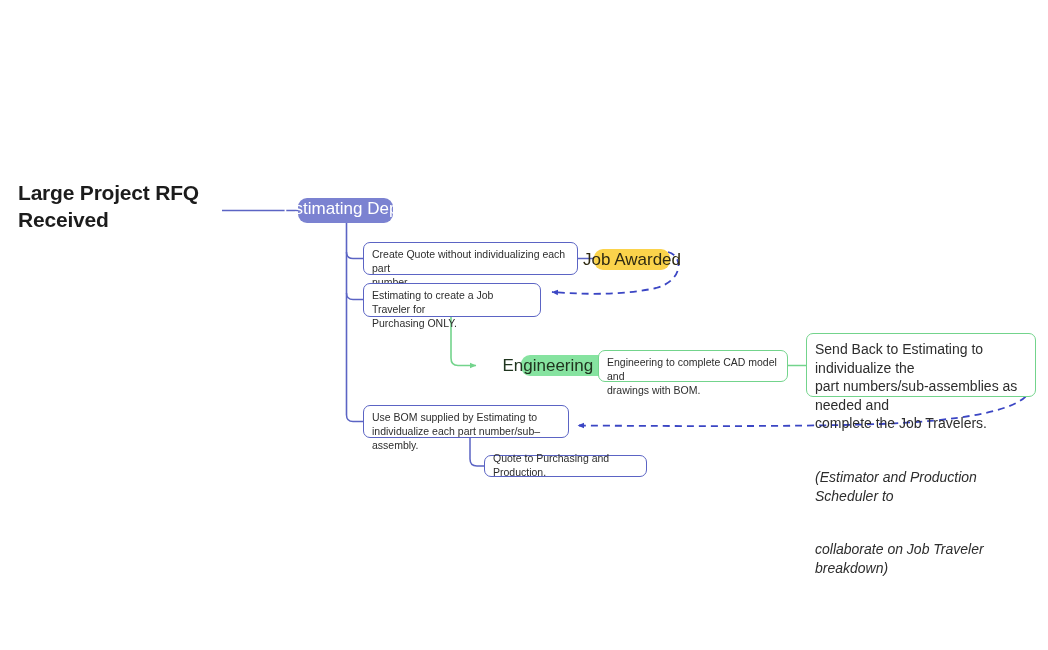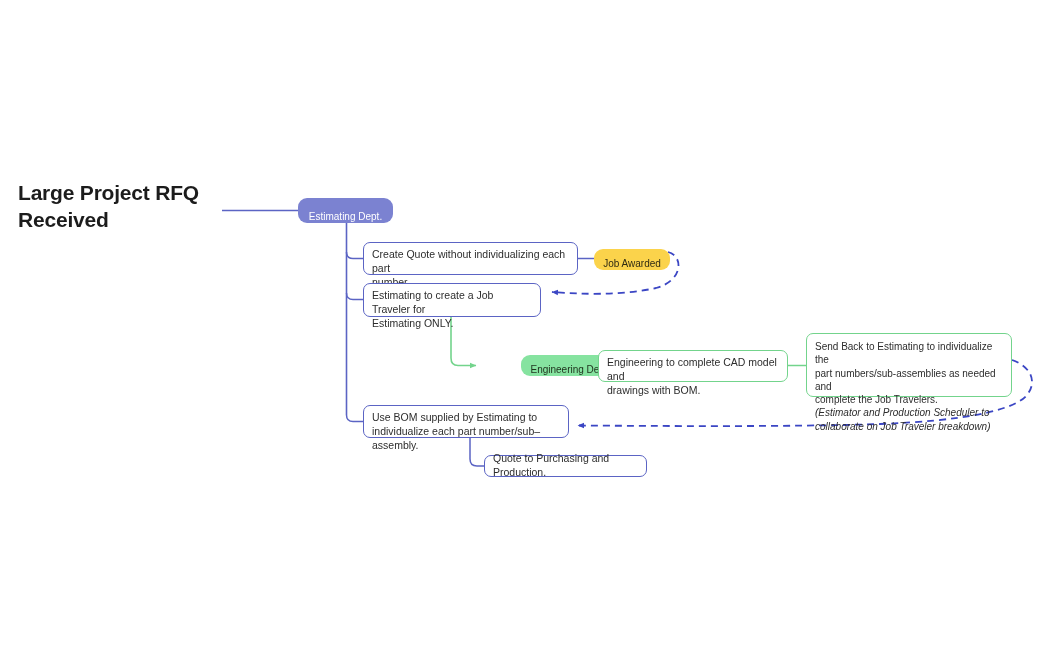--- a/index.html
+++ b/index.html
@@ -59,24 +59,24 @@
     font-size: 10.5px;
     line-height: 1.32;
     padding: 5px 7px 5px 8px;
   }
 
   
   .node.pill {
     border-radius: 9px;
     border: none;
     display: flex;
-    align-items: flex-end;
+    align-items: flex-start;
     justify-content: center;
     padding: 0 11px;
-    font-size: 10px;
+    font-size: 17px;
     white-space: nowrap;
   }
 
   .node.pill.lilac {
     background: #7b82d1;
     color: #ffffff;
   }
   .node.pill.gold {
     background: #fbd34b;
     color: #2f2a12;
@@ -90,35 +90,36 @@
   
   .node.green-card {
     border-color: #73d48c;
   }
 
   .node .line {
     display: block;
   }
   .node .line.italic {
     font-style: italic;
+    margin-top: 35px;
   }
 
   
   #node-estimating-dept { left: 298px; top: 198px; width: 95px;  height: 25px; }
   #node-job-awarded     { left: 594px; top: 249px; width: 76px;  height: 21px; }
   #node-engineering-dept{ left: 485px; top: 355px; width: 99px;  height: 21px; margin-left: 36px; }
 
   #node-create-quote        { left: 363px; top: 242px; width: 215px; height: 33px; }
   #node-job-traveler-eng    { left: 363px; top: 283px; width: 178px; height: 34px; }
   #node-use-bom             { left: 363px; top: 405px; width: 206px; height: 33px; }
   #node-send-purchasing     { left: 484px; top: 455px; width: 163px; height: 22px;
                               display: flex; align-items: center; }
   #node-eng-cad             { left: 598px; top: 350px; width: 190px; height: 32px; }
-  #node-send-back-estimating{ left: 806px; top: 333px; width: 206px; height: 64px;
-                              font-size: 10px; line-height: 1.33; padding: 6px 8px; }
+  #node-send-back-estimating{ left: 806px; top: 333px; width: 230px; height: 64px;
+                              font-size: 14px; line-height: 1.33; padding: 6px 8px; }
 </style>
 </head>
 <body>
 
 <div id="canvas">
 
   <svg id="edges" viewBox="0 0 1048 650" width="1048" height="650">
     <defs>
       <marker id="arrow-blue" markerWidth="7" markerHeight="7" refX="6" refY="3.2" orient="auto" markerUnits="userSpaceOnUse">
         <path d="M0,0.4 L6.4,3.2 L0,6 Z" fill="#3b46c4"></path>
@@ -172,21 +173,21 @@
     <span>Engineering Dept.</span>
   </div>
 
   <div class="node" id="node-create-quote">
     <span class="line">Create Quote without individualizing each part</span>
     <span class="line">number.</span>
   </div>
 
   <div class="node" id="node-job-traveler-eng">
     <span class="line">Estimating to create a Job Traveler for</span>
-    <span class="line">Estimating ONLY.</span>
+    <span class="line">Purchasing ONLY.</span>
   </div>
 
   <div class="node" id="node-use-bom">
     <span class="line">Use BOM supplied by Estimating to</span>
     <span class="line">individualize each part number/sub–assembly.</span>
   </div>
 
   <div class="node" id="node-send-purchasing">
     <span class="line">Quote to Purchasing and Production.</span>
   </div>

